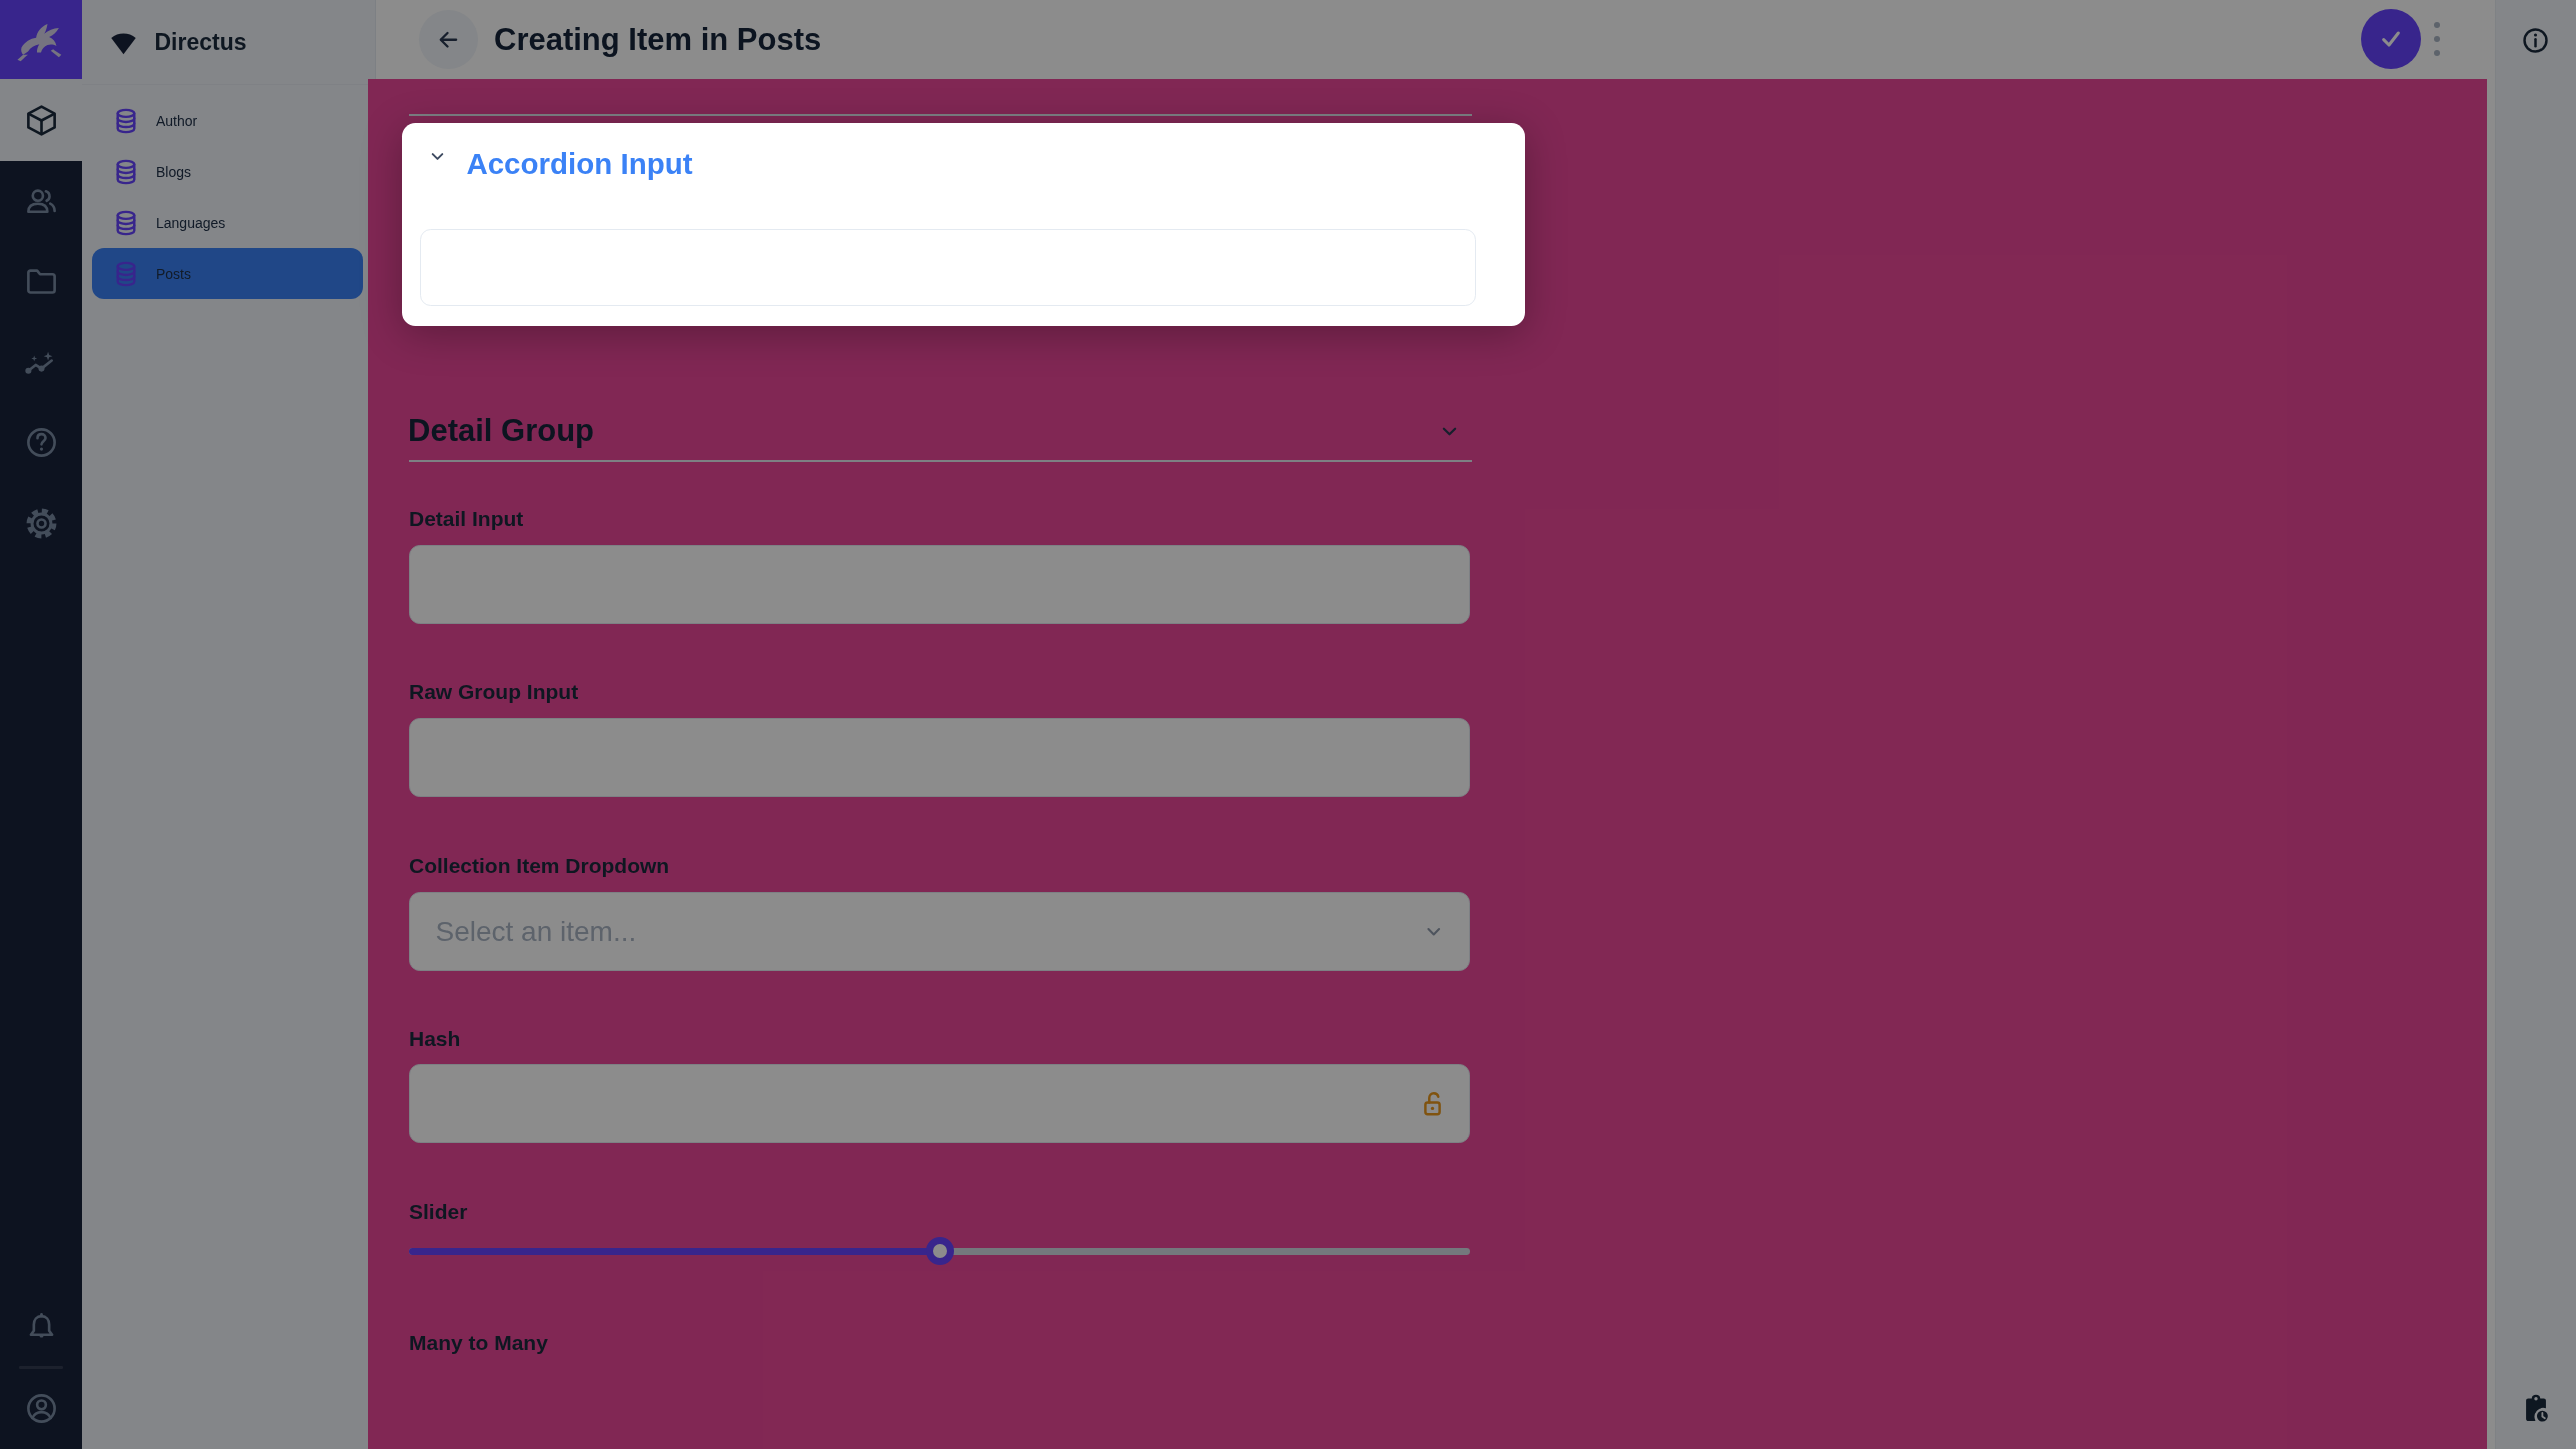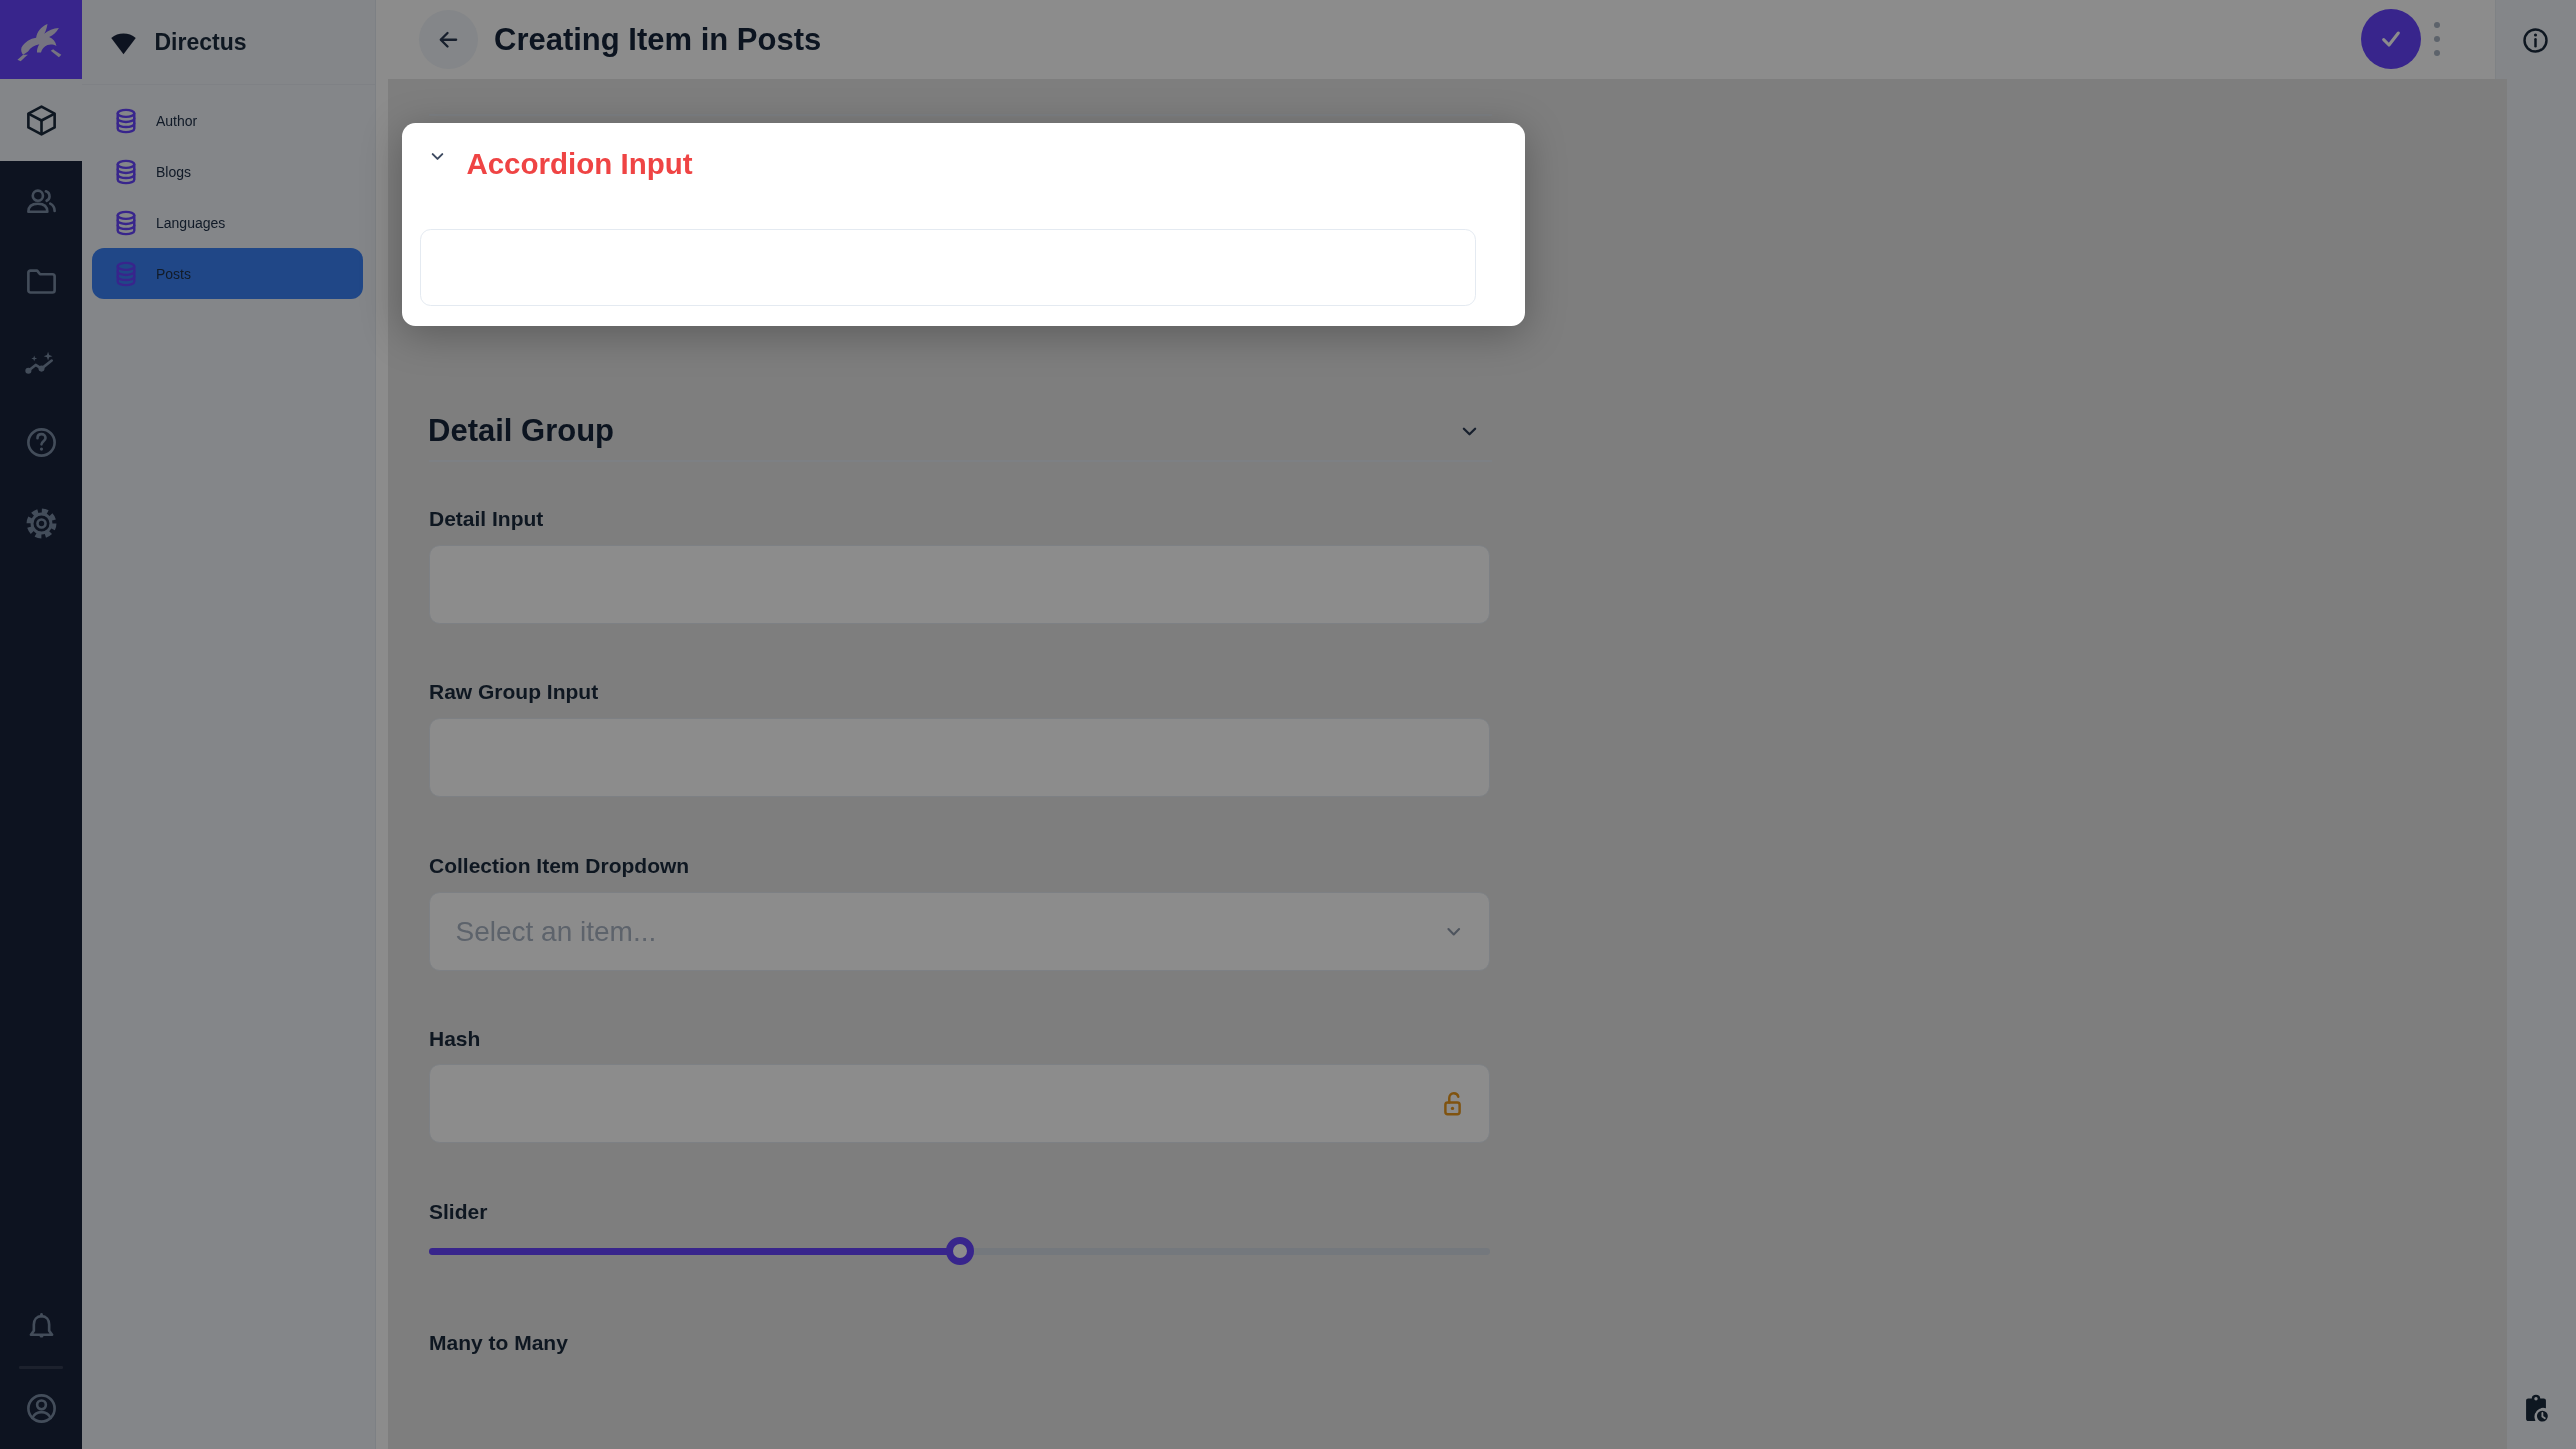--- a/index.html
+++ b/index.html
@@ -46,21 +46,21 @@
 
   
   .right-bar{position:absolute;right:0;top:0;width:81px;height:1449px;background:#F0F4F9;
     border-left:1.3px solid #E8EDF3;box-sizing:border-box;z-index:1;}
   .info-btn{position:absolute;left:0;top:10.7px;width:79px;height:59px;display:flex;align-items:center;
     justify-content:center;color:#1B2A3D;cursor:pointer;}
   .revisions-btn{position:absolute;left:0;bottom:10.7px;width:79px;height:59px;display:flex;align-items:center;
     justify-content:center;color:#1B2A3D;cursor:pointer;}
 
   
-  .main{position:absolute;left:388px;top:79px;width:2119px;height:1370px;background:#e5e5e5;z-index:1;text-decoration:underline;}
+  .main{position:absolute;left:368px;top:79px;width:2119px;height:1370px;background:#ec4899;z-index:1;text-decoration:underline;}
   .hr{position:absolute;height:2px;background:#E4EAF1;}
   .group-title{position:absolute;font-size:31px;font-weight:700;color:#16263B;}
   .group-chevron{position:absolute;color:#2A3A52;cursor:pointer;}
   .field-label{position:absolute;font-size:21px;font-weight:700;color:#1B2A3D;}
   .input-box{position:absolute;width:1061px;height:79px;background:#ffffff;border:1.3px solid #E4EAF1;
     border-radius:10.7px;box-sizing:border-box;font-size:21px;color:#21324A;padding:0 25.5px;outline:none;}
   .select-box{position:absolute;width:1061px;height:79px;background:#ffffff;border:1.3px solid #E4EAF1;
     border-radius:10.7px;box-sizing:border-box;display:flex;align-items:center;padding:0 25.5px;cursor:pointer;}
   .select-box .placeholder{font-size:28px;color:#A9B4C4;}
   .select-box .sel-chevron{position:absolute;right:23px;color:#8E9AAB;}
@@ -72,21 +72,21 @@
   .m2m-box{position:absolute;width:1063px;height:81px;background:#F0F4F9;border-left:6px solid #6644FF;
     border-radius:10.7px 10.7px 0 0;box-sizing:border-box;display:flex;align-items:center;}
   .m2m-box .notice-icon{color:#5A43E0;margin-left:32px;flex:0 0 auto;}
   .m2m-text{font-size:22px;color:#2A3A52;margin-left:17.4px;}
 
   
   .scrim{position:absolute;left:0;top:0;width:2576px;height:1449px;background:rgba(0,0,0,0.45);z-index:10;}
   .spotlight-card{position:absolute;left:402px;top:123px;width:1123px;height:203px;background:#ffffff;
     border-radius:13.4px;z-index:20;box-shadow:0 8px 40px rgba(0,0,0,0.28);}
   .accordion-head{position:absolute;left:24px;top:12px;display:flex;align-items:center;height:43px;cursor:pointer;}
-  .accordion-title{font-size:29.5px;font-weight:700;color:#ef4444;margin-left:17.4px;margin-top:15px;}
+  .accordion-title{font-size:29.5px;font-weight:700;color:#3b82f6;margin-left:17.4px;margin-top:15px;}
   .accordion-input{position:absolute;left:18px;top:106px;width:1056px;height:77px;background:#ffffff;
     border:1.3px solid #E4EAF1;border-radius:10.7px;box-sizing:border-box;font-size:21px;color:#21324A;
     padding:0 25.5px;outline:none;}
 
   svg{display:block;}
 </style>
 </head>
 <body>
 
 <div id="app">

